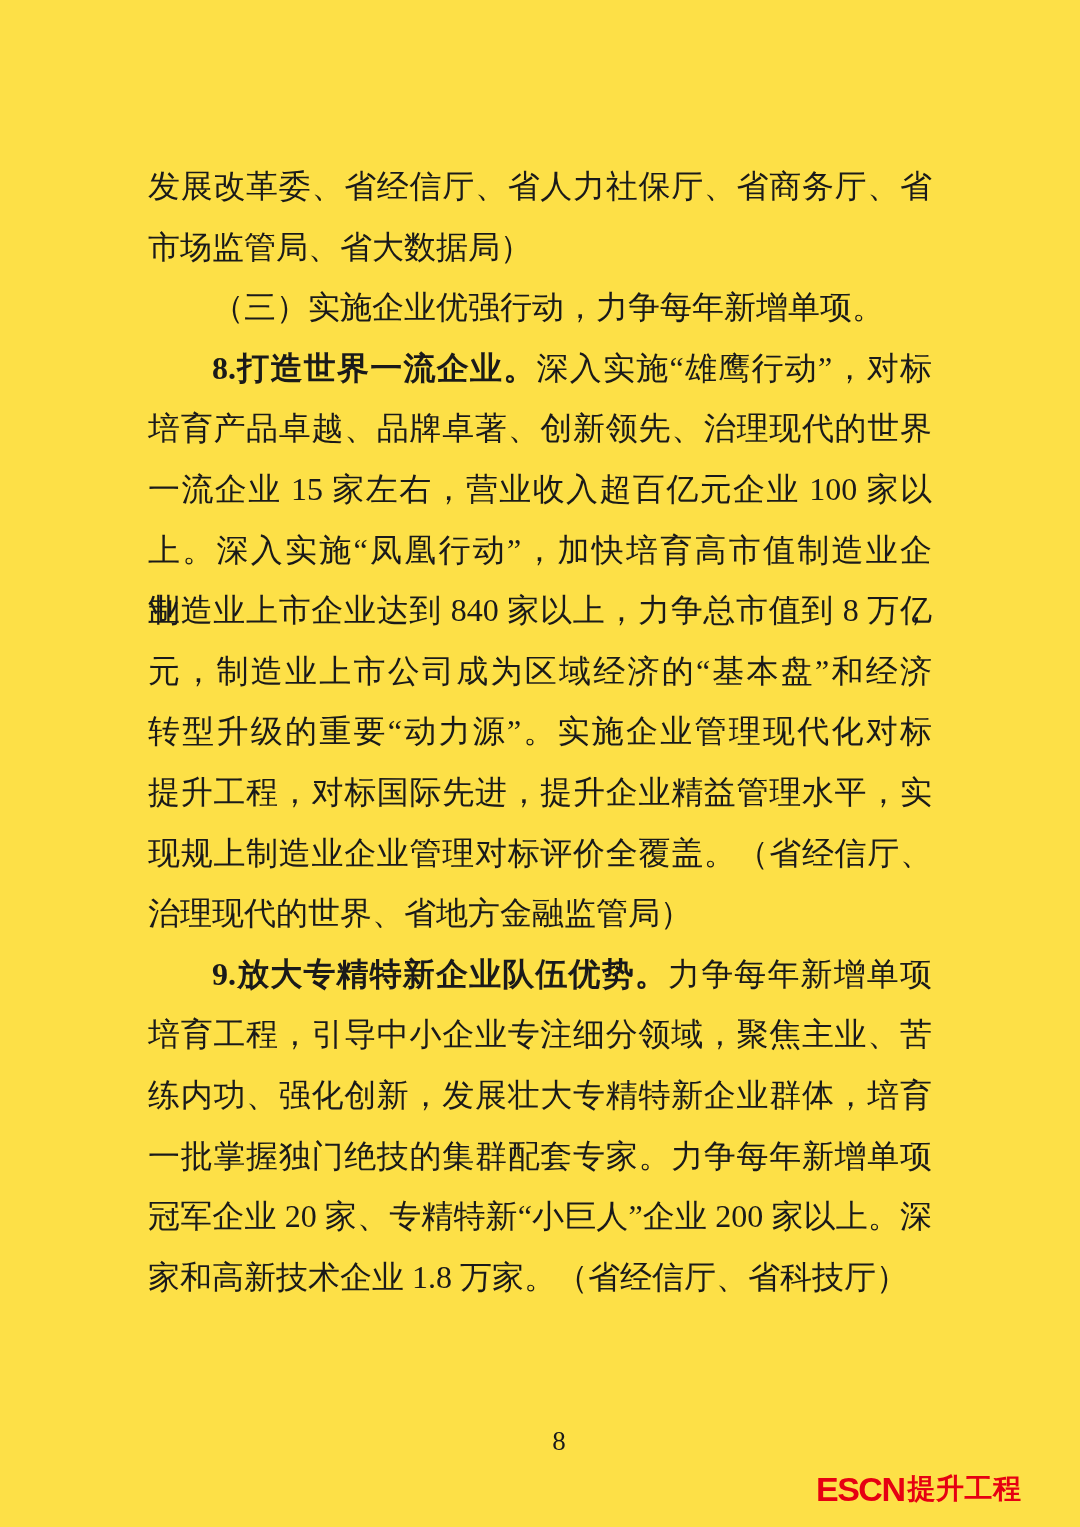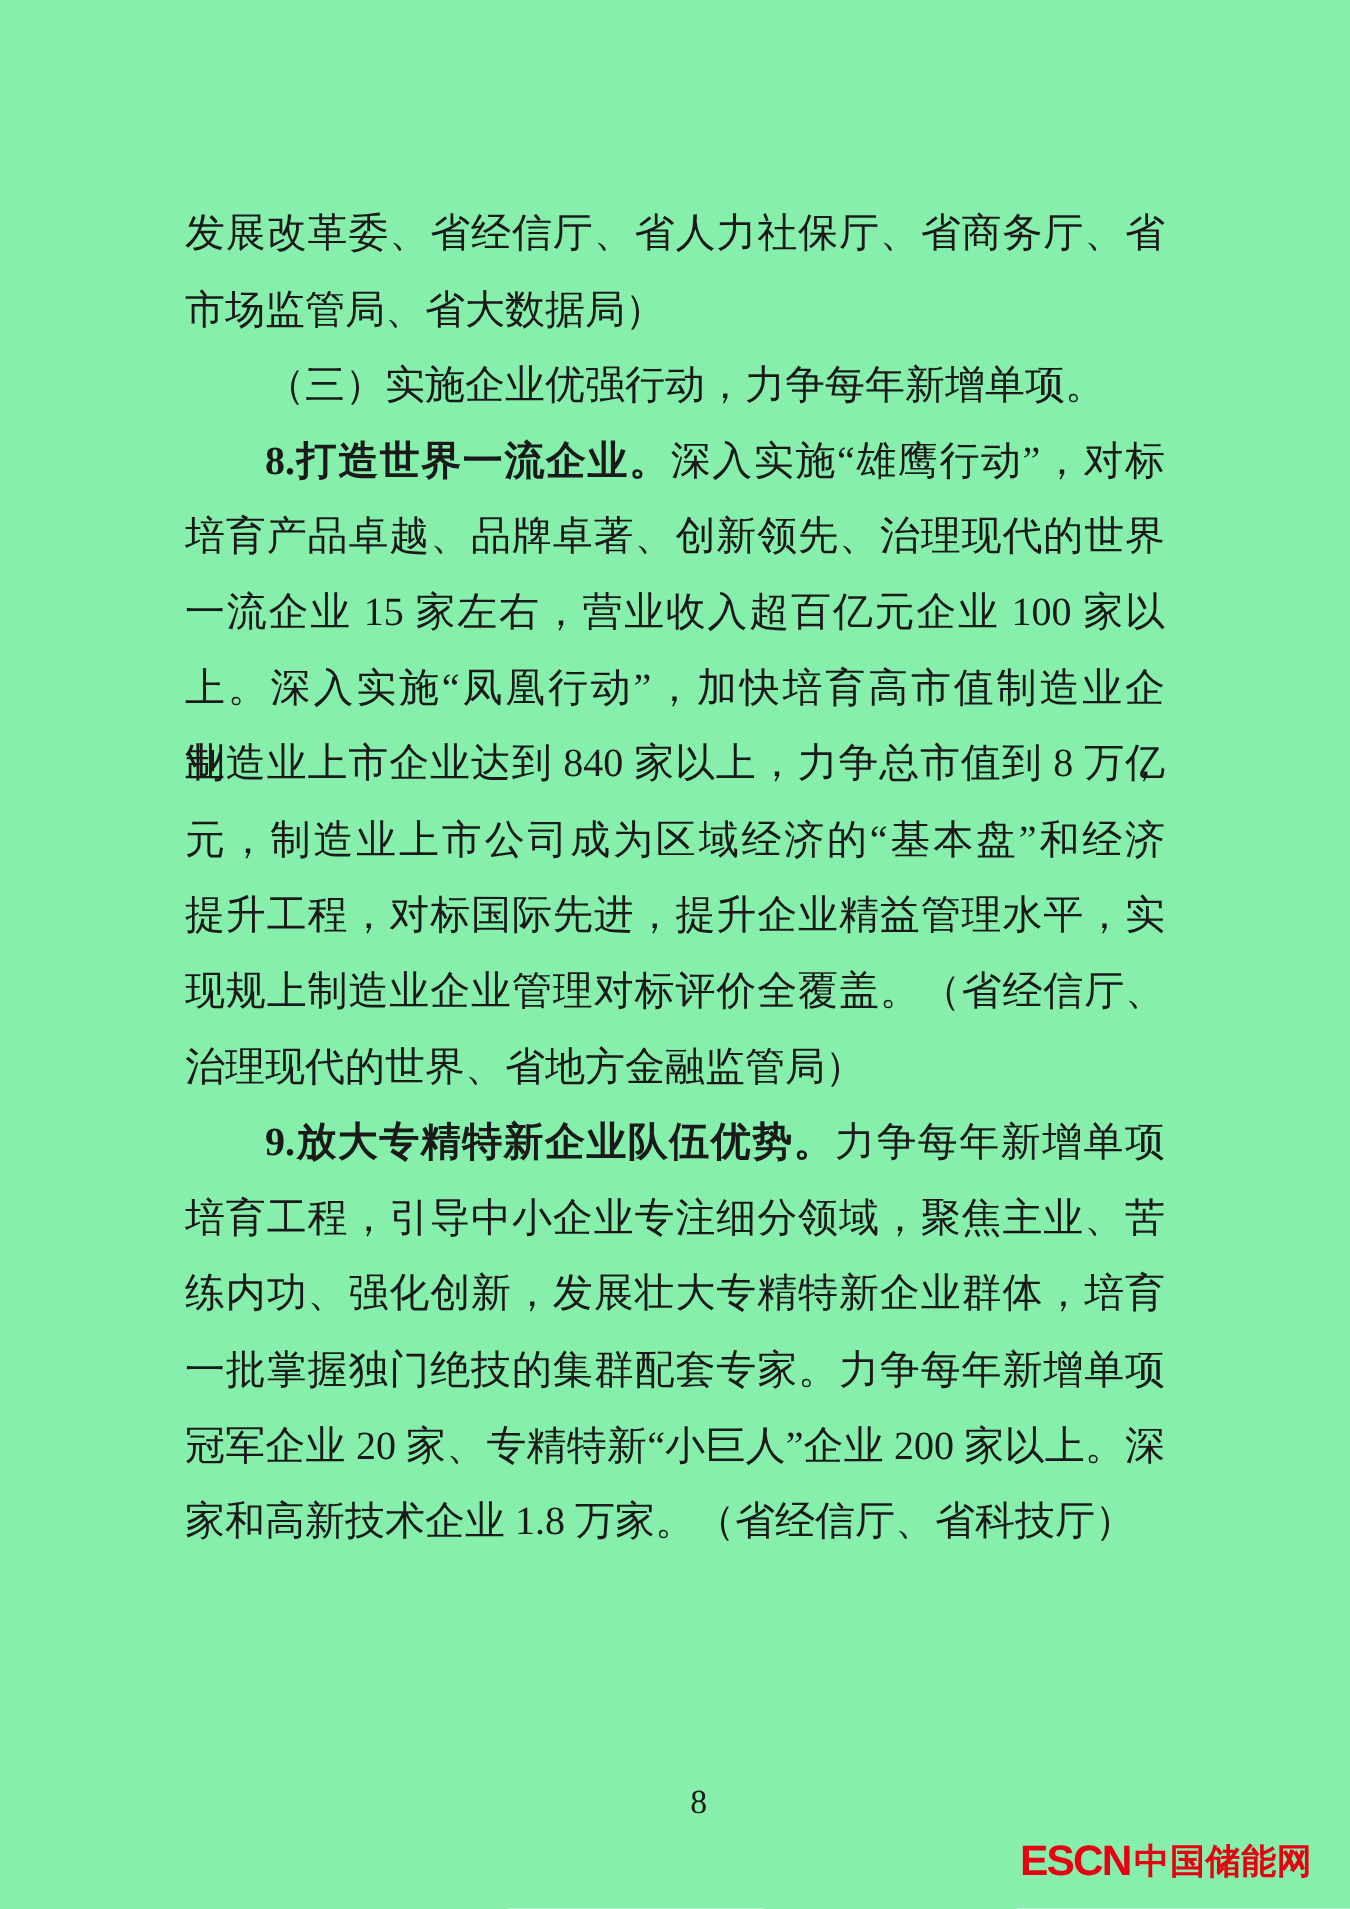--- a/index.html
+++ b/index.html
@@ -1,19 +1,19 @@
 <!DOCTYPE html>
 <html><head>
 <meta charset="utf-8">
 <style>
   html,body{margin:0;padding:0;background:#fff;}
   .page{
     position:relative;
     width:1080px;height:1527px;
-    background:#86efac;
+    background:#fde047;
     color:#1a1a1a;
     font-family:"Liberation Serif","DejaVu Serif",serif;
     overflow:hidden;
   }
   .content{
     position:absolute;
     left:148px;top:156px;width:784px;
     font-size:32px;
   }
   .line{
@@ -69,31 +69,32 @@
   <div class="content">
     <div class="line"><b class="lead"></b><span>发展改革委、省经信厅、省人力社保厅、省商务厅、省</span></div>
     <div class="line pend"><b class="lead"></b><span>市场监管局、省大数据局）</span></div>
     <div class="line pend indent"><b class="lead"></b><span>（三）实施企业优强行动，力争每年新增单项。</span></div>
     <div class="line indent"><b class="lead">8.打造世界一流企业。</b><span>深入实施“雄鹰行动”，对标</span></div>
     <div class="line"><b class="lead"></b><span>培育产品卓越、品牌卓著、创新领先、治理现代的世界</span></div>
     <div class="line"><b class="lead"></b><span>一流企业 15 家左右，营业收入超百亿元企业 100 家以</span></div>
     <div class="line"><b class="lead"></b><span>上。深入实施“凤凰行动”，加快培育高市值制造业企业，</span></div>
     <div class="line"><b class="lead"></b><span>制造业上市企业达到 840 家以上，力争总市值到 8 万亿</span></div>
     <div class="line"><b class="lead"></b><span>元，制造业上市公司成为区域经济的“基本盘”和经济</span></div>
+    <div class="line"><b class="lead"></b><span>转型升级的重要“动力源”。实施企业管理现代化对标</span></div>
     <div class="line"><b class="lead"></b><span>提升工程，对标国际先进，提升企业精益管理水平，实</span></div>
     <div class="line"><b class="lead"></b><span>现规上制造业企业管理对标评价全覆盖。（省经信厅、</span></div>
     <div class="line pend"><b class="lead"></b><span>治理现代的世界、省地方金融监管局）</span></div>
     <div class="line indent"><b class="lead">9.放大专精特新企业队伍优势。</b><span>力争每年新增单项</span></div>
     <div class="line"><b class="lead"></b><span>培育工程，引导中小企业专注细分领域，聚焦主业、苦</span></div>
     <div class="line"><b class="lead"></b><span>练内功、强化创新，发展壮大专精特新企业群体，培育</span></div>
     <div class="line"><b class="lead"></b><span>一批掌握独门绝技的集群配套专家。力争每年新增单项</span></div>
     <div class="line"><b class="lead"></b><span>冠军企业 20 家、专精特新“小巨人”企业 200 家以上。深</span></div>
     <div class="line pend"><b class="lead"></b><span>家和高新技术企业 1.8 万家。（省经信厅、省科技厅）</span></div>
   </div>
 
   <div class="page-num">8</div>
 
   <div class="logo">
     <span class="logo-latin" style="color: rgb(230, 0, 18);">ESCN</span>
-      <span class="logo-cn" style="color: rgb(230, 0, 18);">中国储能网</span>
+      <span class="logo-cn" style="color: rgb(230, 0, 18);">提升工程</span>
   </div>
 
 </div>
 
 </body></html>

